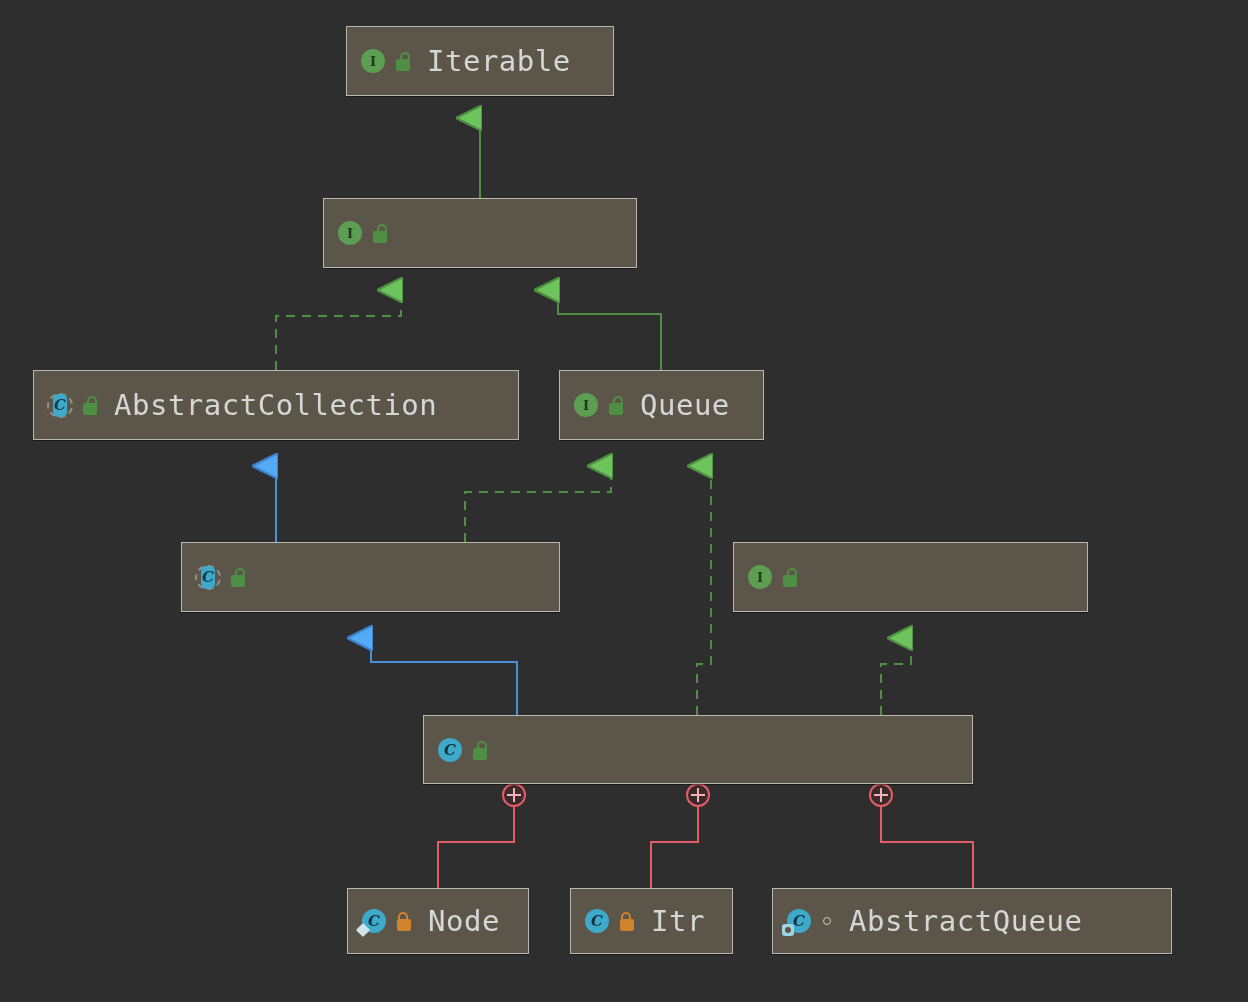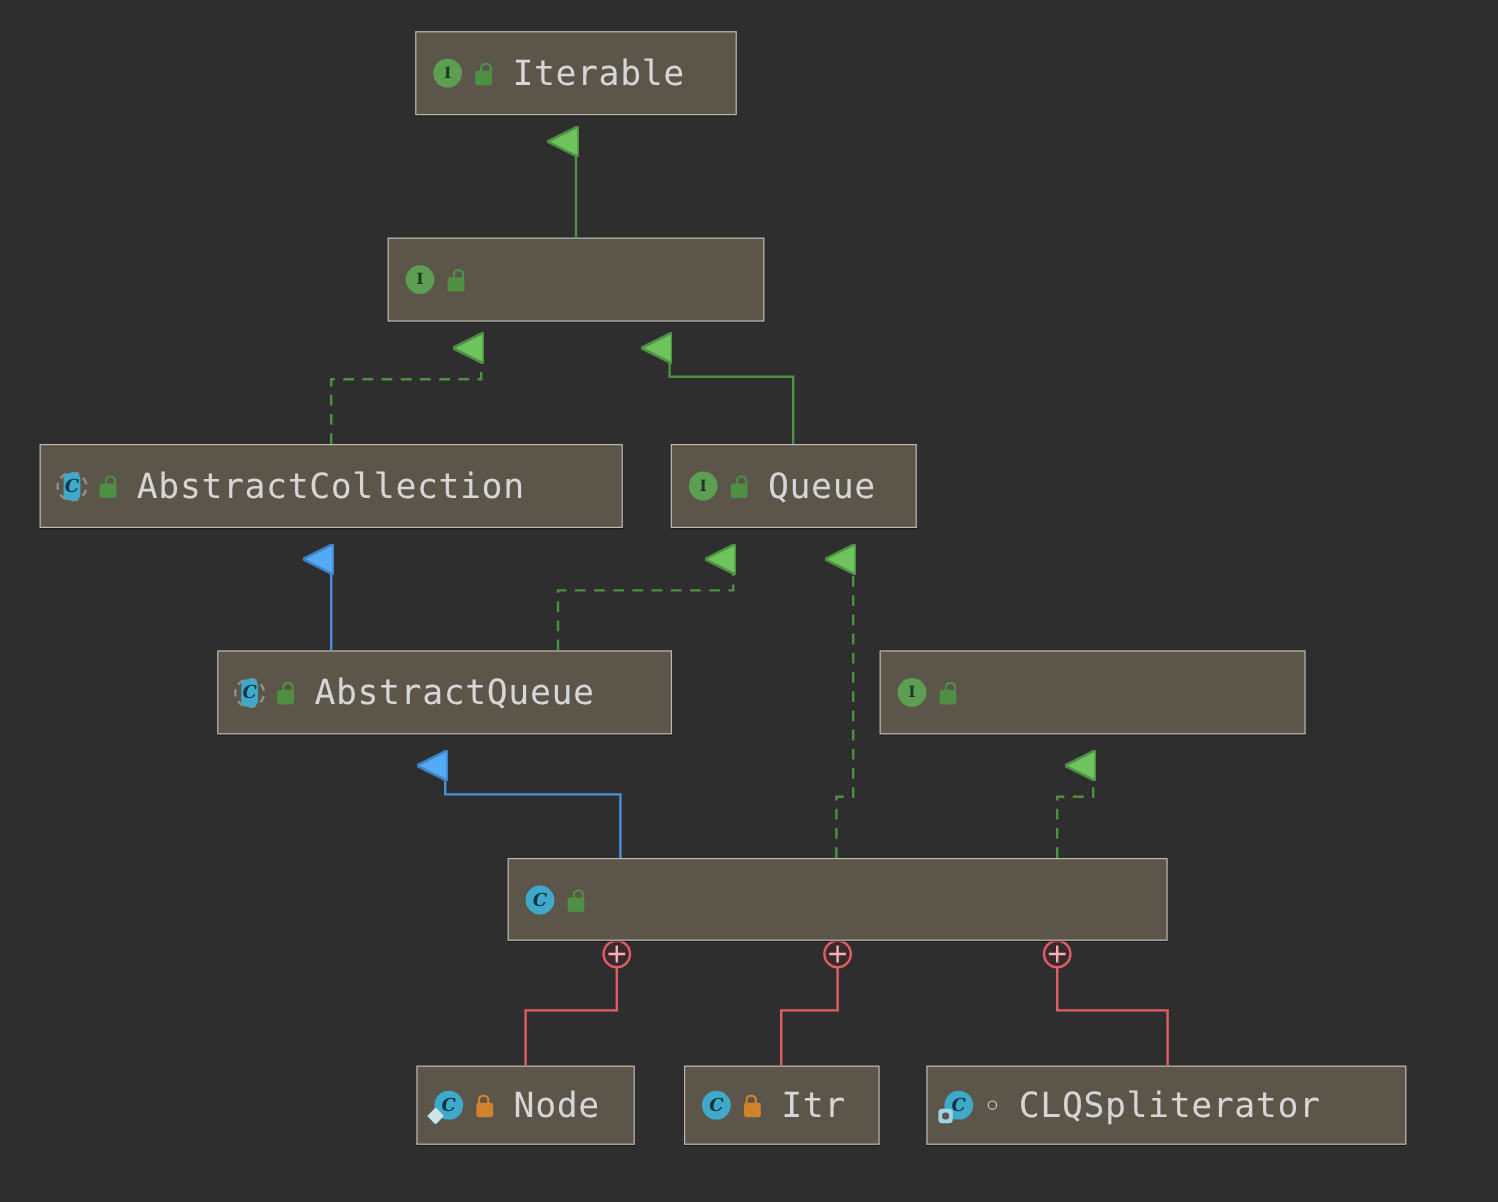--- a/index.html
+++ b/index.html
@@ -223,21 +223,20 @@
   <div class="node" style="left:181px;top:542px;width:379px;height:70px;">
     <span class="ticon absclass">
         <span class="ring"></span>
         <span class="plate"></span>
         <span class="ch">C</span>
       </span>
     <span class="vis pub">
         <span class="shack"></span>
         <span class="body"></span>
       </span>
-    <span class="label">AbstractQueue</span>
   </div>
 
   <div class="node" style="left:733px;top:542px;width:355px;height:70px;">
     <span class="ticon iface">
         <span class="disc"></span>
         <span class="ch">I</span>
       </span>
     <span class="vis pub">
         <span class="shack"></span>
         <span class="body"></span>
@@ -282,16 +281,16 @@
 
   <div class="node" style="left:772px;top:888px;width:400px;height:66px;">
     <span class="ticon cls">
         <span class="disc"></span>
         <span class="ch">C</span>
         <span class="staticmark"></span>
       </span>
     <span class="vis pkg">
         <span class="ring"></span>
       </span>
-    <span class="label">CLQSpliterator</span>
+    <span class="label">AbstractQueue</span>
   </div>
 
 </div>
 
 </body></html>

